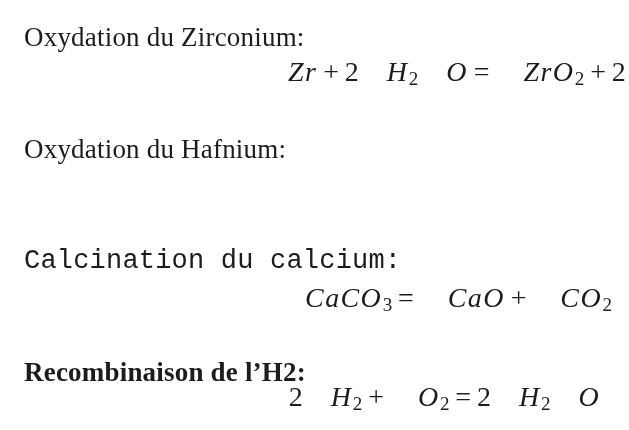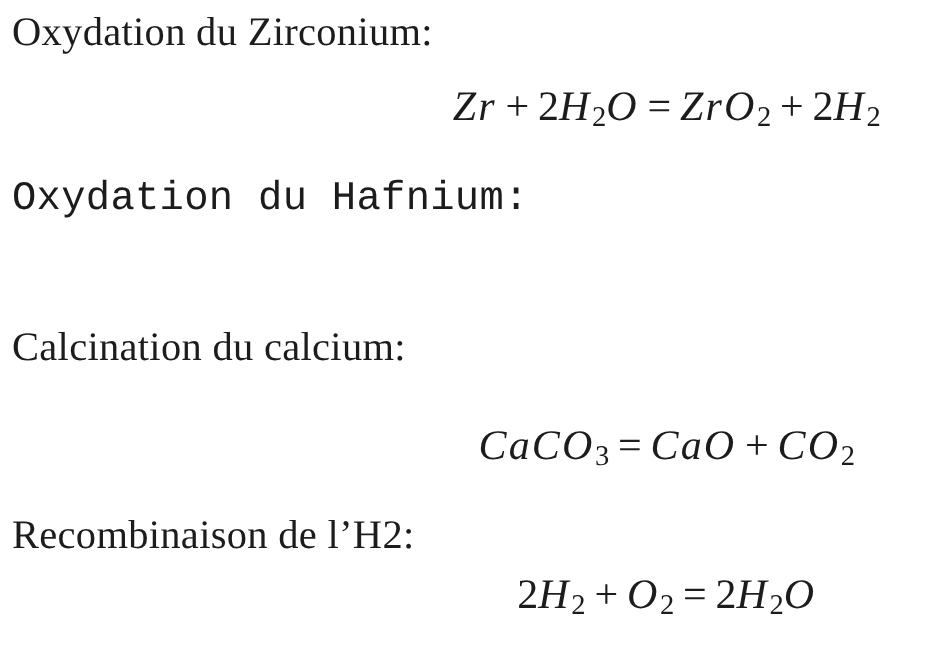--- a/index.html
+++ b/index.html
@@ -12,62 +12,63 @@
     width: 629px;
     height: 430px;
     background: #ffffff;
     overflow: hidden;
     font-family: "Liberation Serif", "DejaVu Serif", serif;
     color: #1c1c1c;
   }
   .reaction-label {
     position: absolute;
     left: 8px;
-    margin: 0;
+    margin: 16px;
     font-size: 27px;
     font-weight: normal;
     line-height: 32px;
     letter-spacing: 0.2px;
     white-space: nowrap;
   }
   .equation {
     position: absolute;
     left: 260px;
     width: 369px;
     text-align: center;
     font-size: 28px;
     line-height: 36px;
     white-space: nowrap;
   }
   .t-var {
     font-style: italic;
     letter-spacing: 0.05em;
+    margin-left: 28px;
   }
   .t-num {
     font-style: normal;
   }
   .t-op {
     font-style: normal;
     margin: 0 0.21em;
   }
   .t-sub {
     font-style: normal;
     font-size: 0.68em;
     vertical-align: -0.22em;
     margin-left: 0.02em;
     letter-spacing: 0;
   }
   
   .label-0 { top: 5px; }
   .eq-0    { top: 54px; }
-  .label-1 { top: 117px; font-family: Liberation Mono, monospace; }
+  .label-1 { top: 117px; }
   .eq-1    { top: 164px; }
-  .label-2 { top: 215px; }
+  .label-2 { top: 229px; font-family: Liberation Mono, monospace; }
   .eq-2    { top: 280px; }
-  .label-3 { top: 340px; }
+  .label-3 { top: 340px; font-weight: bold; }
   .eq-3    { top: 379px; }
 </style>
 </head>
 <body>
 
 <main id="page">
 
   <h2 class="reaction-label label-0">Oxydation du Zirconium:</h2>
   <div class="equation eq-0"><span class="t-var">Zr</span><span class="t-op">+</span><span class="t-num">2</span><span class="t-var">H</span><span class="t-sub">2</span><span class="t-var">O</span><span class="t-op">=</span><span class="t-var">ZrO</span><span class="t-sub">2</span><span class="t-op">+</span><span class="t-num">2</span><span class="t-var">H</span><span class="t-sub">2</span></div>
 

